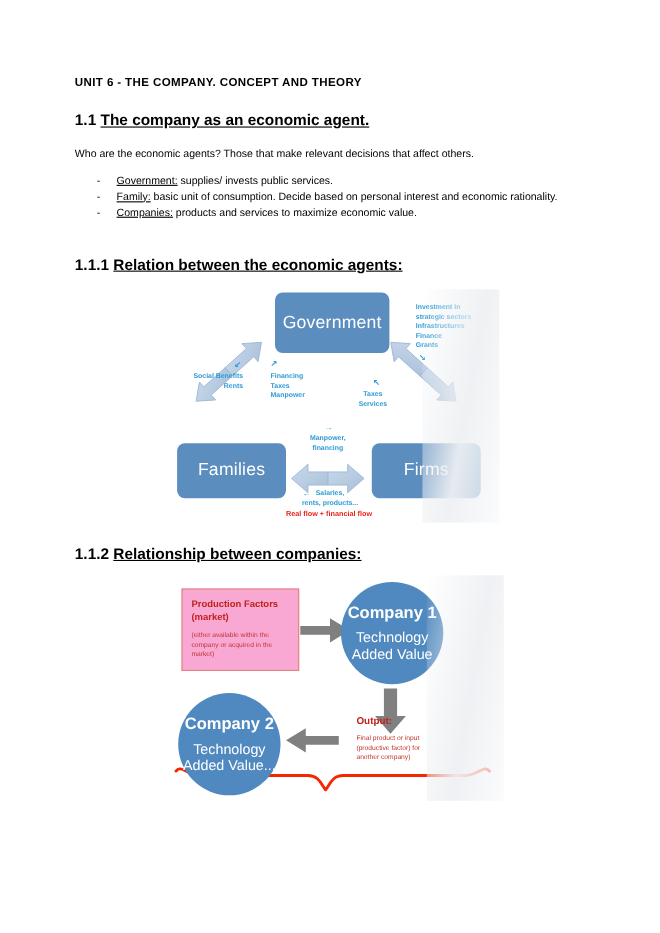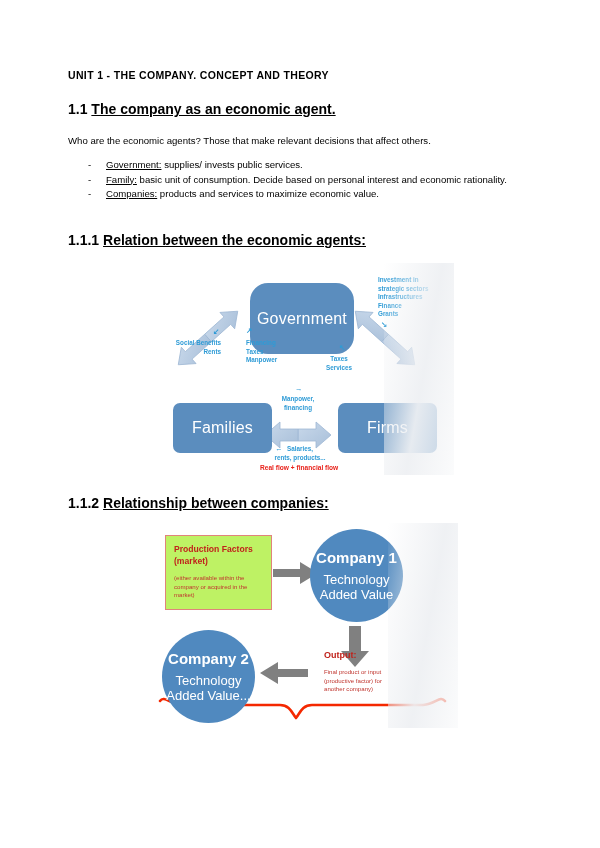--- a/index.html
+++ b/index.html
@@ -140,21 +140,21 @@
     color: #2E9BD6;
     font-size: 7.5px;
     font-weight: bold;
     line-height: 1;
   }
 
   
   .red-box {
     position: absolute;
     border: 1px solid #E0847B;
-    background: #bef264;
+    background: #f9a8d4;
     box-sizing: border-box;
     padding: 7px 8px 6px 8px;
   }
   .red-box .rb-title {
     color: #C0221B;
     font-size: 8.6px;
     font-weight: bold;
     line-height: 12px;
   }
   .red-box .rb-sub {
@@ -176,21 +176,21 @@
     line-height: 8.6px;
     white-space: pre-line;
   }
   svg { display: block; }
 </style>
 </head>
 <body>
 
 <div class="page">
 
-  <div class="doc-title">UNIT 1 - THE COMPANY. CONCEPT AND THEORY</div>
+  <div class="doc-title">UNIT 6 - THE COMPANY. CONCEPT AND THEORY</div>
 
   <div class="h2" style="left:68px; top:101px;"><span class="num">1.1</span> <span class="ul">The company as an economic agent.</span></div>
 
   <div class="para" style="top:134px;">Who are the economic agents? Those that make relevant decisions that affect others.</div>
 
   <div class="bullets">
     <div class="bullet">
       <span class="dash">-</span><u>Government:</u><span> supplies/ invests public services.</span>
     </div>
     <div class="bullet">
@@ -223,22 +223,22 @@
           <polygon points="0,-5 26,-5 26,-11 40,0 26,11 26,5 0,5" fill="url(#agGrad1)" stroke="#9FB8D4" stroke-width="0.8"></polygon>
           <polygon points="0,-5 -26,-5 -26,-11 -40,0 -26,11 -26,5 0,5" fill="url(#agGrad1)" stroke="#9FB8D4" stroke-width="0.8"></polygon>
         </g>
 
         <g transform="translate(156,172)">
           <polygon points="0,-6 18,-6 18,-13 33,0 18,13 18,6 0,6" fill="url(#agGrad1)" stroke="#9FB8D4" stroke-width="0.8"></polygon>
           <polygon points="0,-6 -18,-6 -18,-13 -33,0 -18,13 -18,6 0,6" fill="url(#agGrad1)" stroke="#9FB8D4" stroke-width="0.8"></polygon>
         </g>
       </svg>
 
-      <div class="blue-box" style="left:108px; top:20px; width:104px; height:71px;border-radius:18px;">Government</div>
-      <div class="blue-box" style="left:19px; top:140px; width:99px; height:50px;margin-left:12px;">Families</div>
+      <div class="blue-box" style="left:108px; top:3px; width:104px; height:55px;">Government</div>
+      <div class="blue-box" style="left:19px; top:140px; width:99px; height:50px;">Families</div>
       <div class="blue-box" style="left:196px; top:140px; width:99px; height:50px;">Firms</div>
 
       <div class="lbl" style="left:236px; top:13px;">Investment in
 strategic sectors
 Infrastructures
 Finance
 Grants</div>
       <div class="arrowglyph" style="left:239px; top:58px;">↘</div>
 
       <div class="lbl right" style="left:2px; top:76px; width:77px;">Social Benefits

